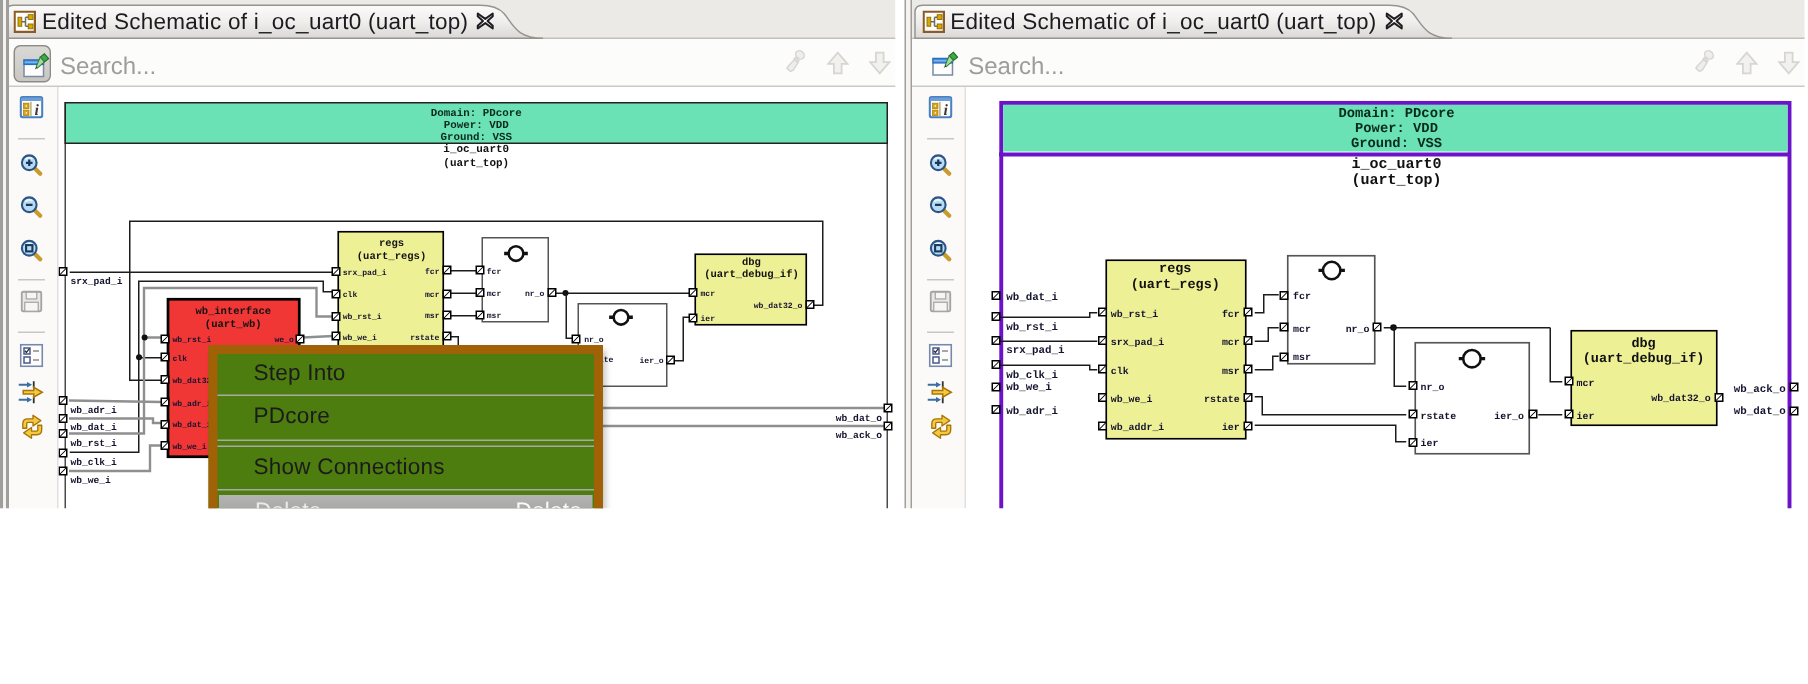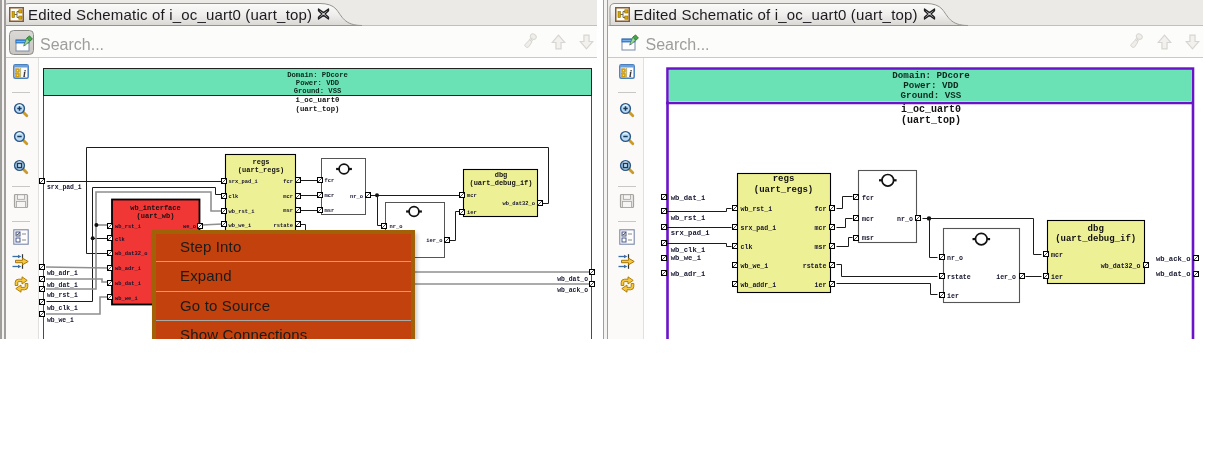--- a/index.html
+++ b/index.html
@@ -1,20 +1,20 @@
 <!DOCTYPE html>
 <html><head><meta charset="utf-8"><style>
 *{margin:0;padding:0;box-sizing:border-box}
 body{font-family:"Liberation Sans",sans-serif;}
 #app{position:relative;width:1205px;height:339px;background:#fff;overflow:hidden}
 .abs{position:absolute}
 .tabtext{font-size:15px;letter-spacing:0.18px;color:#1b1b20;white-space:nowrap}
 .search{font-size:16px;color:#9d9d99;white-space:nowrap}
 svg{display:block}
-.menu{position:absolute;left:152px;top:229.5px;width:263px;background:#c2410c;border:4px solid #a16207;box-shadow:2px 3px 4px rgba(0,0,0,0.22);z-index:50;font-size:15px;letter-spacing:0.15px;color:#1b1b1b}
+.menu{position:absolute;left:139px;top:229.5px;width:263px;background:#4d7c0f;border:6px solid #a16207;box-shadow:2px 3px 4px rgba(0,0,0,0.22);z-index:50;font-size:15px;letter-spacing:0.15px;color:#1b1b1b}
 .mi{position:relative;height:22.5px;line-height:22.5px;padding-left:24px;white-space:nowrap}
 .mi .sc{position:absolute;right:8px;top:0}
 .msep{height:1px;background:#a9a9a5;margin:3px 0}
 .mdel{height:21.5px;line-height:21.5px;background:linear-gradient(#b4b4b2,#9a9a98);margin:0 1px;color:#ebebe9;padding-left:24px;position:relative;margin-top:2px}
 .mdel .sc{position:absolute;right:7px;top:0;color:#fbfbfa}
 </style></head><body>
 <div id="app">
 <div class="abs" style="left:0px;top:0;width:597px;height:25.5px;background:#ebeae7;border-bottom:1px solid #c2c0bd"></div>
 <div class="abs" style="left:2px;top:26px;width:595px;height:31.5px;background:#fcfcfb;border-bottom:1px solid #cbc9c7"></div>
 <div class="abs" style="left:2px;top:58px;width:36.5px;height:398px;background:#fbfaf9;border-right:1px solid #e2e0de"></div>
@@ -508,21 +508,20 @@
     <div class="abs" style="left:1.5px;top:0;width:2.5px;height:456px;background:#f4f3f1;z-index:20"></div>
     <div class="abs" style="left:4px;top:0;width:1.5px;height:456px;background:#a09e9b;z-index:20"></div>
 <div class="abs" style="left:602.5px;top:0;width:1.5px;height:456px;background:#a09e9b;z-index:20"></div>
     <div class="abs" style="left:604.0px;top:0;width:2.5px;height:456px;background:#f4f3f1;z-index:20"></div>
     <div class="abs" style="left:606.5px;top:0;width:1.5px;height:456px;background:#a09e9b;z-index:20"></div>
 
 <div class="menu">
   <div style="height:2px"></div>
   <div class="mi">Step Into</div>
   <div class="msep"></div>
-  <div class="mi">Expand</div>
+  <div class="mi">PDcore</div>
   <div class="msep"></div>
-  <div class="mi">Go to Source</div>
   <div class="msep"></div>
   <div class="mi">Show Connections</div>
   <div class="msep"></div>
   <div class="mdel">Delete<span class="sc">Delete</span></div>
   <div style="height:2px"></div>
 </div>
 </div>
 </body></html>

